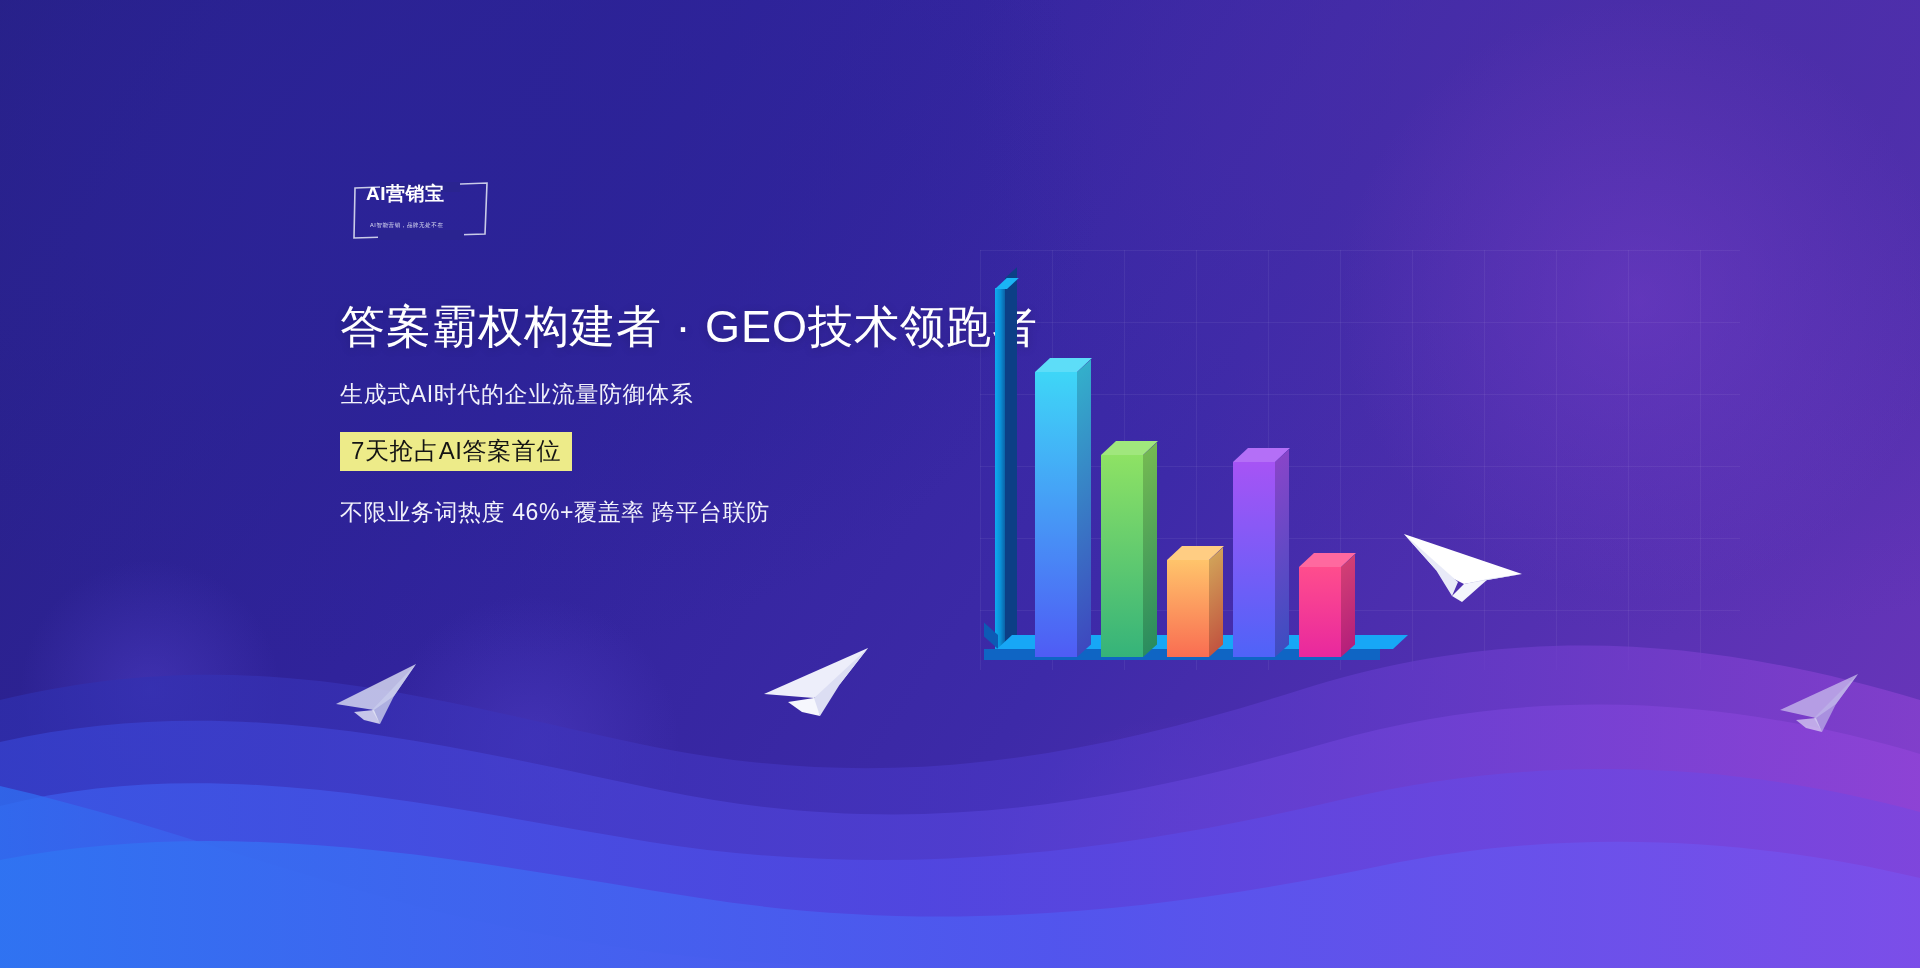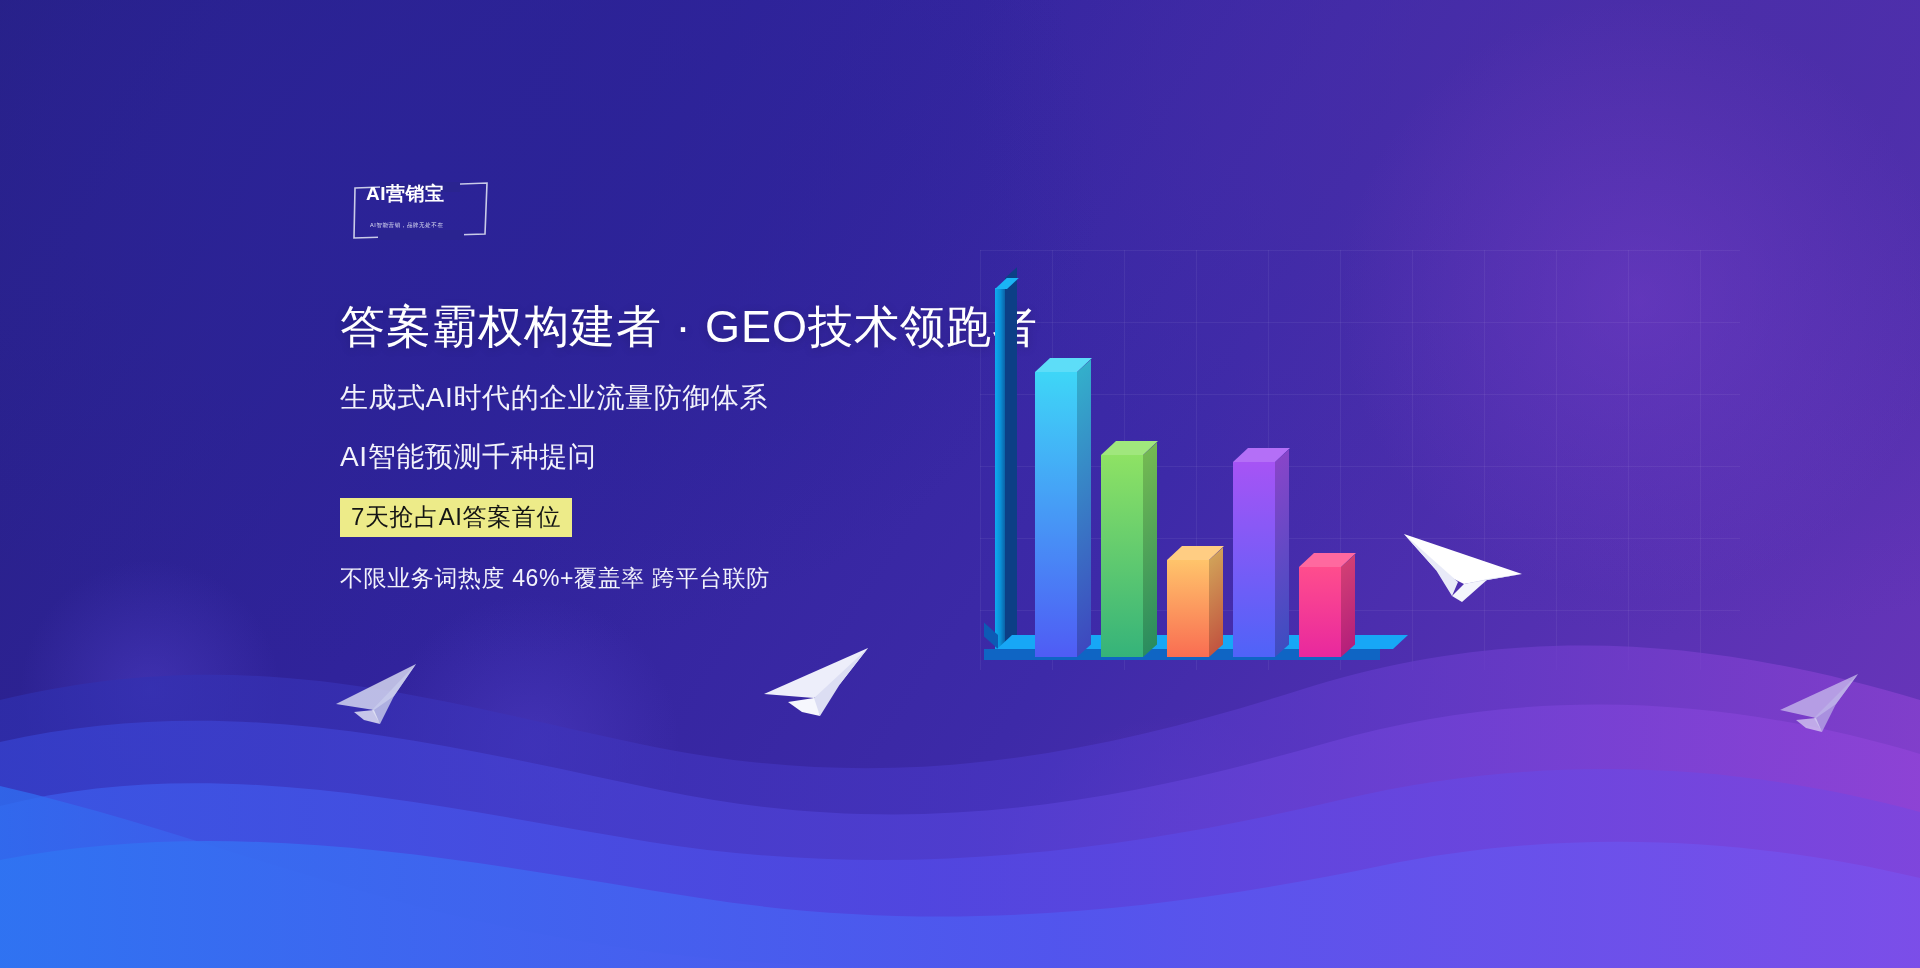--- a/index.html
+++ b/index.html
@@ -47,21 +47,21 @@
   }
 
   
   #copy{ position:absolute; left:340px; top:300px; width:700px; }
   #headline{
     color:#ffffff; font-size:45px; font-weight:400; line-height:1.22;
     letter-spacing:1px; white-space:nowrap;
     text-shadow:0 2px 10px rgba(0,0,0,.18);
   }
   .sub{
-    color:#f2f2fb; font-size:28px; font-weight:400; line-height:1.2;
+    color:#f2f2fb; font-size:23px; font-weight:400; line-height:1.2;
     letter-spacing:.6px; white-space:nowrap;
   }
   #sub1{ margin-top:26px; }
   #sub2{ margin-top:26px; }
   #highlight-row{ margin-top:24px; }
   #highlight{
     display:inline-block; background:#edeb89; color:#141414;
     font-size:24px; font-weight:400; letter-spacing:.6px;
     padding:5px 11px 6px 11px; line-height:1.16; white-space:nowrap;
   }
@@ -179,21 +179,20 @@
       <rect x="28" y="-2" width="80" height="12" fill="#2a2490"></rect>
       <rect x="26" y="48" width="86" height="12" fill="#2a2490"></rect>
     </svg>
     <div class="wordmark">AI营销宝</div>
     <div class="tagline">AI智能营销，品牌无处不在</div>
   </div>
 
   <div id="copy">
     <div id="headline">答案霸权构建者 · GEO技术领跑者</div>
     <div id="sub1" class="sub">生成式AI时代的企业流量防御体系</div>
-    <div id="sub2" class="sub">AI智能预测千种提问</div>
     <div id="highlight-row">
       <span id="highlight">7天抢占AI答案首位</span>
     </div>
     <div id="sub4" class="sub">不限业务词热度 46%+覆盖率 跨平台联防</div>
   </div>
 
   <div id="chart">
     <div class="axis-wrap">
       <div id="y-axis-side"></div>
       <div id="y-axis"></div>

